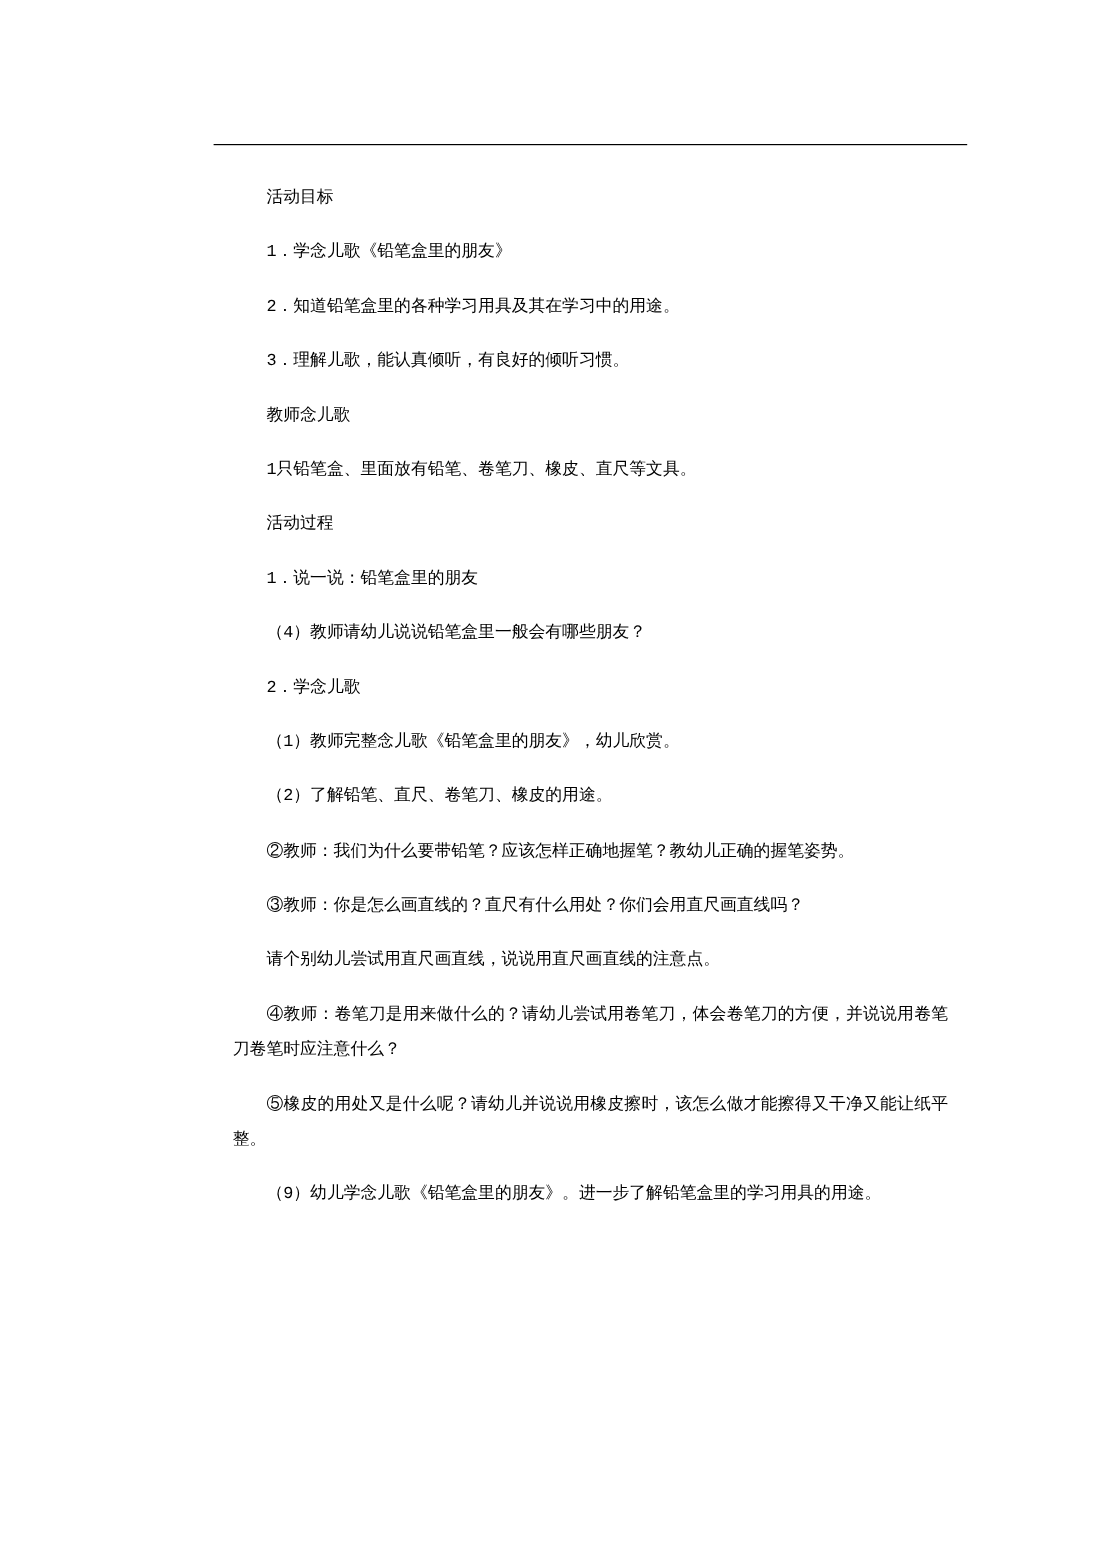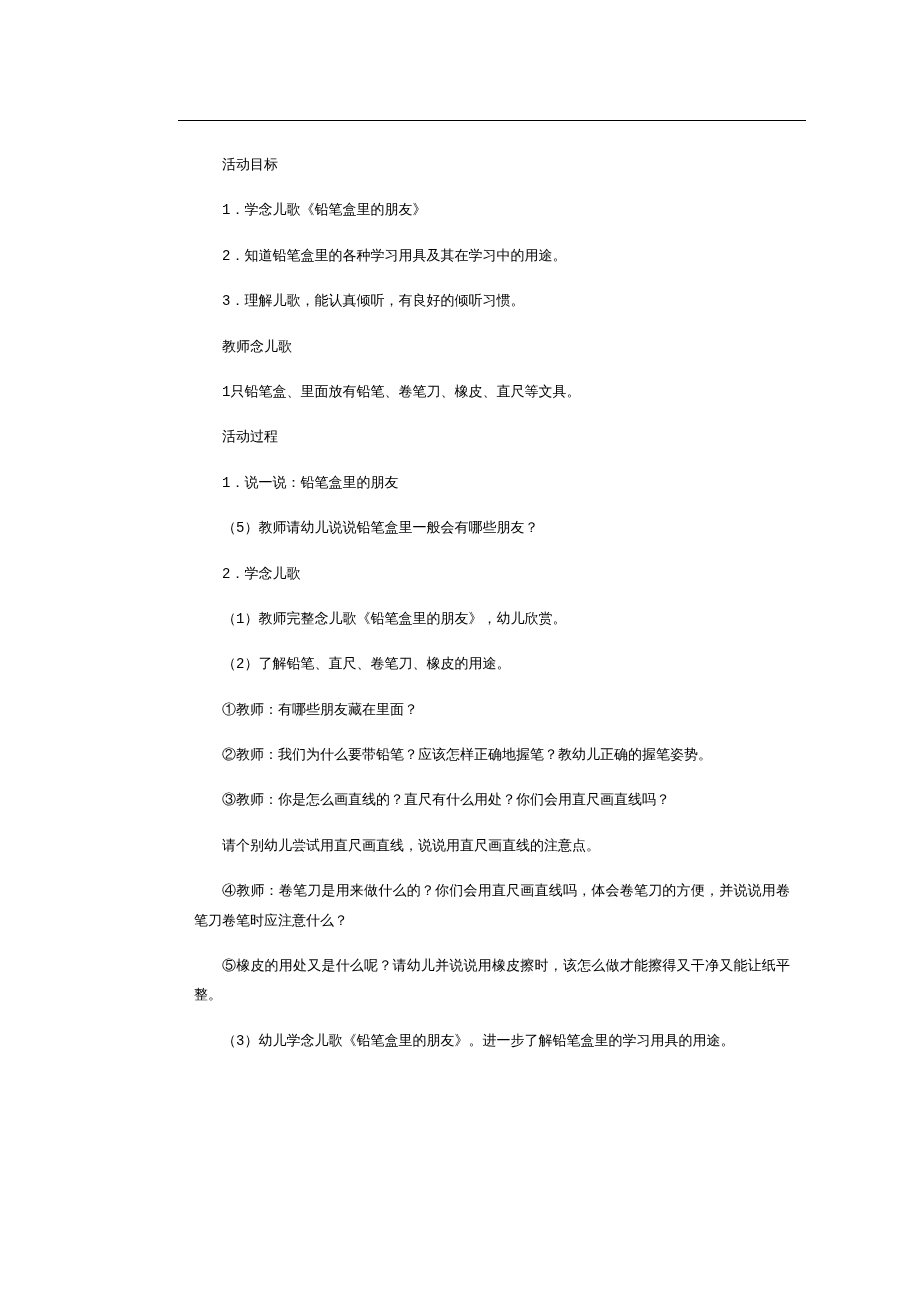--- a/index.html
+++ b/index.html
@@ -37,24 +37,23 @@
 
 <div class="content">
   <div class="para">活动目标</div>
   <div class="para">1．学念儿歌《铅笔盒里的朋友》</div>
   <div class="para">2．知道铅笔盒里的各种学习用具及其在学习中的用途。</div>
   <div class="para">3．理解儿歌，能认真倾听，有良好的倾听习惯。</div>
   <div class="para">教师念儿歌</div>
   <div class="para">1只铅笔盒、里面放有铅笔、卷笔刀、橡皮、直尺等文具。</div>
   <div class="para">活动过程</div>
   <div class="para">1．说一说：铅笔盒里的朋友</div>
-  <div class="para">（5）教师请幼儿说说铅笔盒里一般会有哪些朋友？</div>
+  <div class="para">（4）教师请幼儿说说铅笔盒里一般会有哪些朋友？</div>
   <div class="para">2．学念儿歌</div>
   <div class="para">（1）教师完整念儿歌《铅笔盒里的朋友》，幼儿欣赏。</div>
   <div class="para">（2）了解铅笔、直尺、卷笔刀、橡皮的用途。</div>
-  <div class="para">①教师：有哪些朋友藏在里面？</div>
   <div class="para">②教师：我们为什么要带铅笔？应该怎样正确地握笔？教幼儿正确的握笔姿势。</div>
   <div class="para">③教师：你是怎么画直线的？直尺有什么用处？你们会用直尺画直线吗？</div>
   <div class="para">请个别幼儿尝试用直尺画直线，说说用直尺画直线的注意点。</div>
-  <div class="para">④教师：卷笔刀是用来做什么的？你们会用直尺画直线吗，体会卷笔刀的方便，并说说用卷笔刀卷笔时应注意什么？</div>
+  <div class="para">④教师：卷笔刀是用来做什么的？请幼儿尝试用卷笔刀，体会卷笔刀的方便，并说说用卷笔刀卷笔时应注意什么？</div>
   <div class="para">⑤橡皮的用处又是什么呢？请幼儿并说说用橡皮擦时，该怎么做才能擦得又干净又能让纸平整。</div>
-  <div class="para">（3）幼儿学念儿歌《铅笔盒里的朋友》。进一步了解铅笔盒里的学习用具的用途。</div>
+  <div class="para">（9）幼儿学念儿歌《铅笔盒里的朋友》。进一步了解铅笔盒里的学习用具的用途。</div>
 </div>
 
 </body></html>

